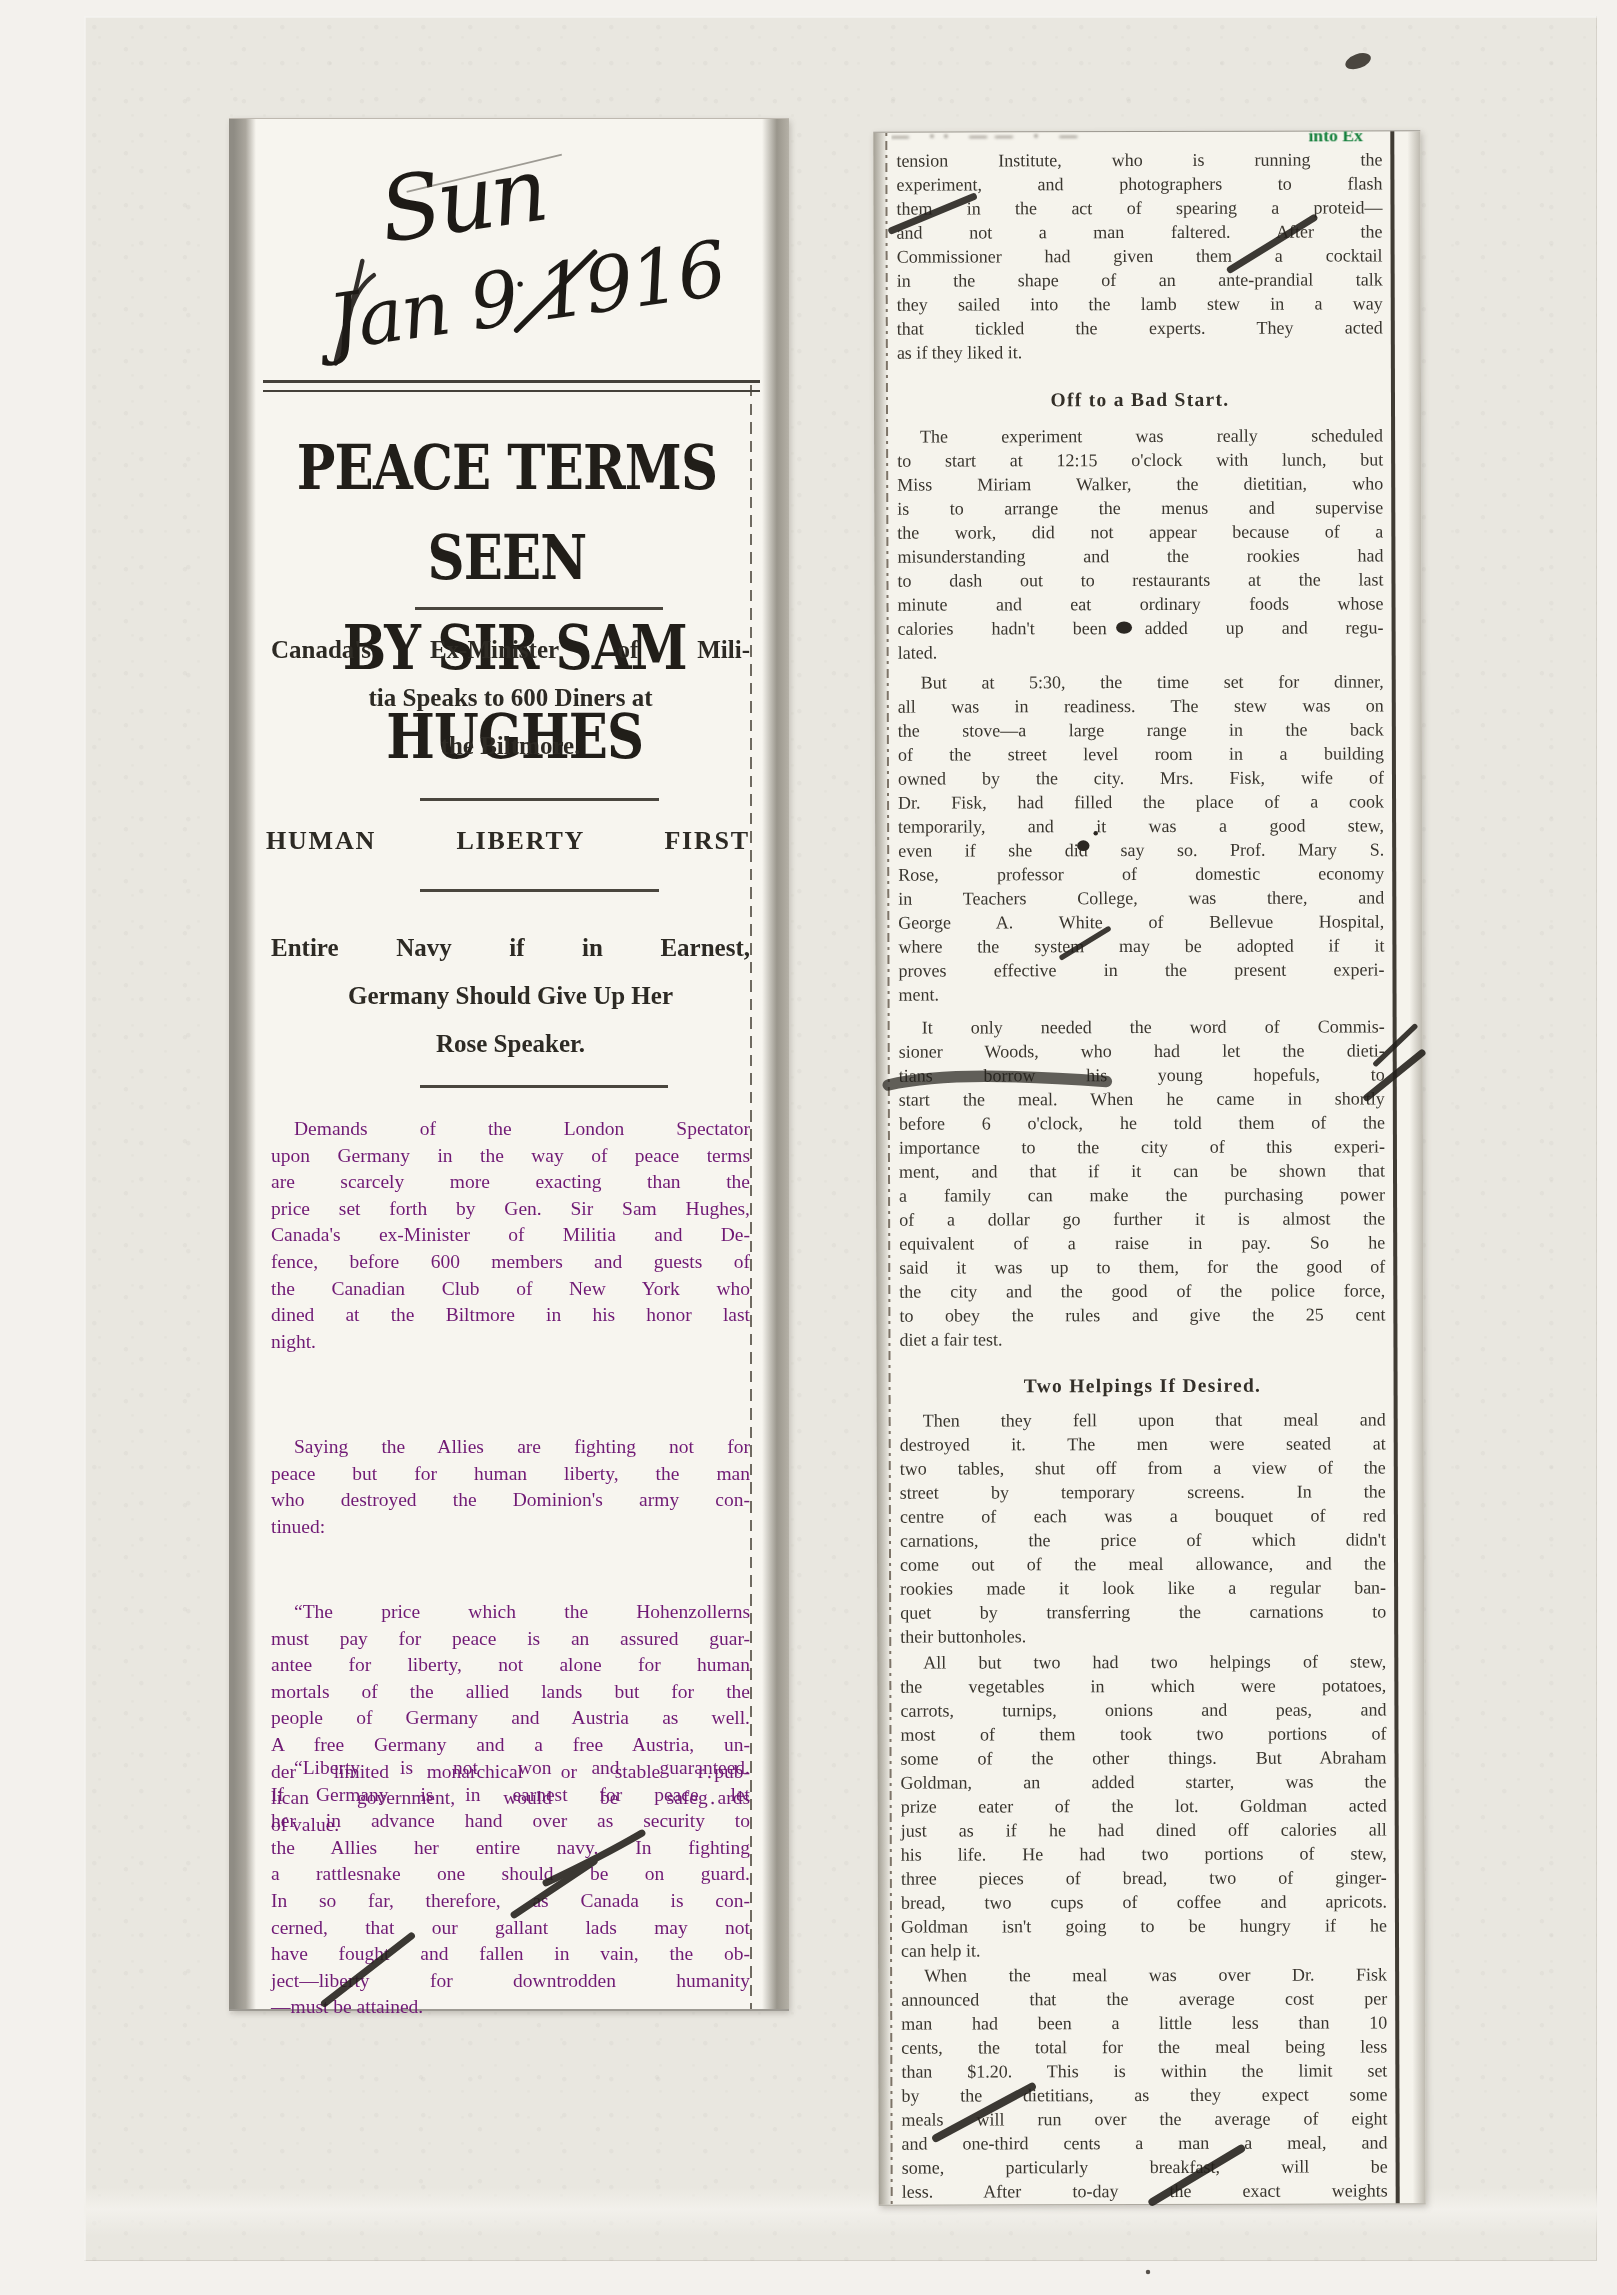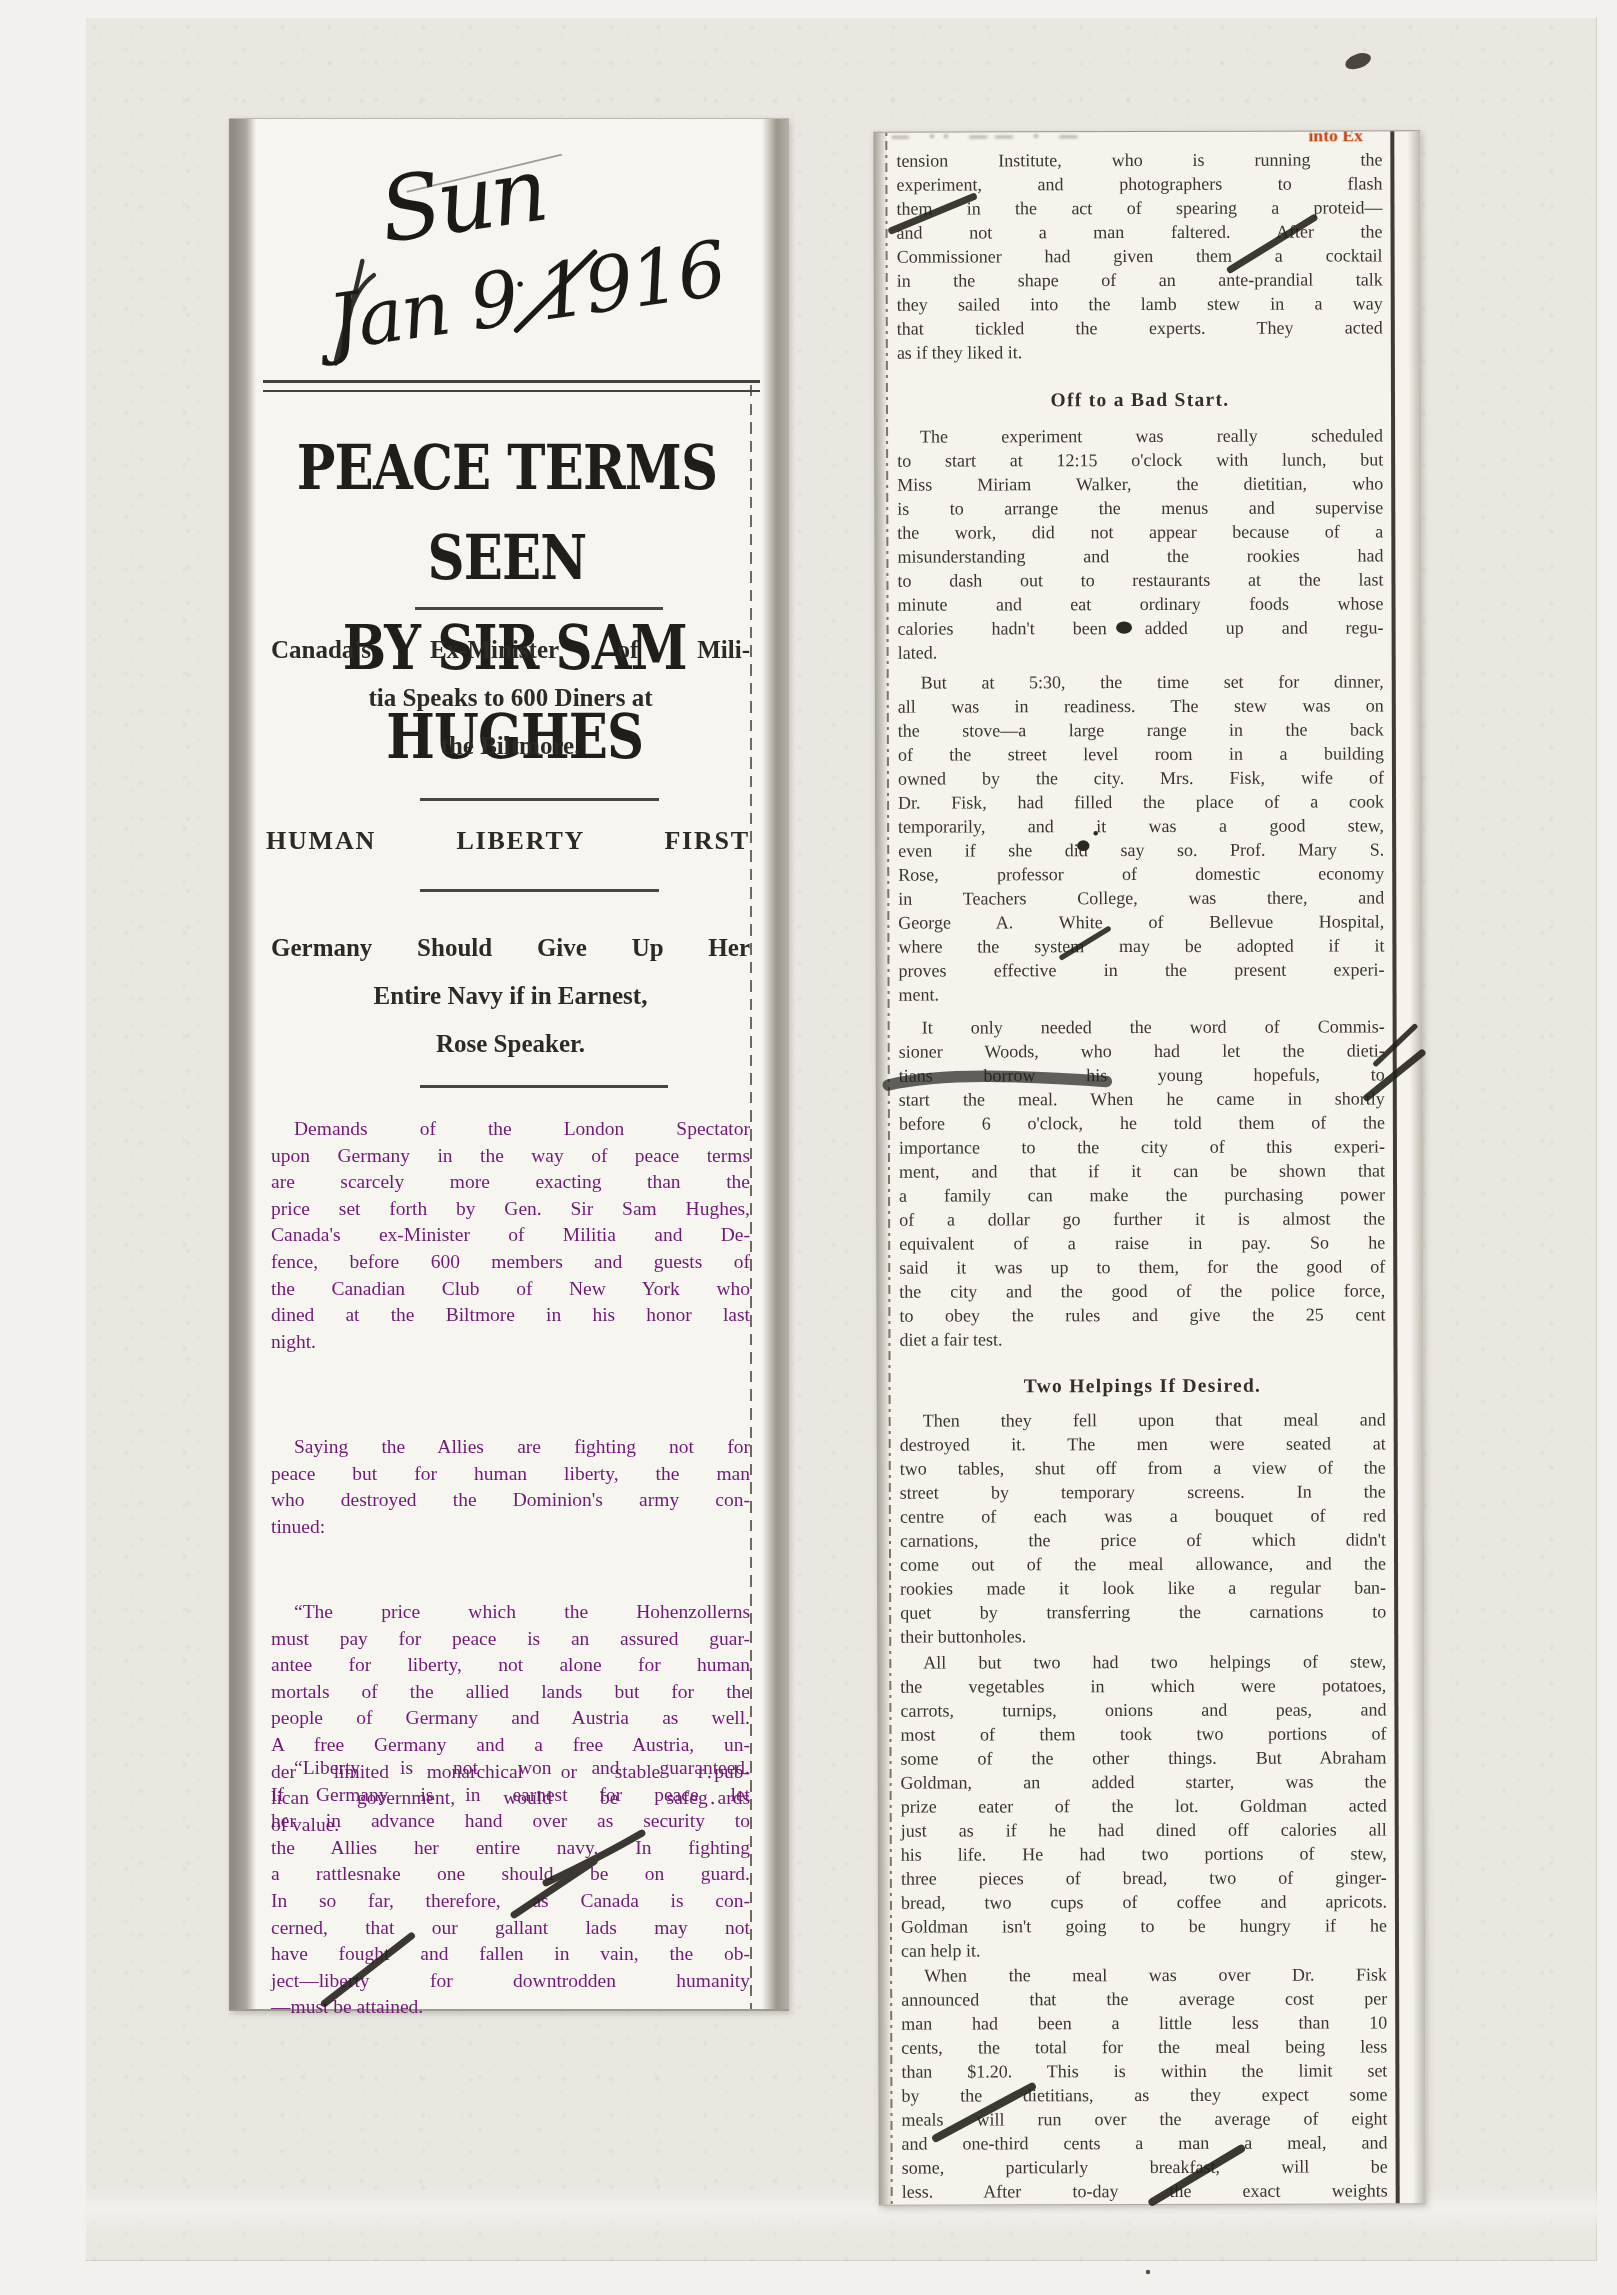--- a/index.html
+++ b/index.html
@@ -75,21 +75,21 @@
   #lp1{top:997px;} #lp2{top:1315px;} #lp3{top:1480px;} #lp4{top:1636px;line-height:26px;}
   #rp1{top:16px;} #rp2{top:292px;} #rp3{top:538px;} #rp4{top:883px;}
   #rp5{top:1276px;} #rp6{top:1518px;} #rp7{top:1831px;}
   .subhead-r{position:absolute;left:23px;width:486px;text-align:center;font-weight:bold;
         font-size:19.5px;color:#332f28;letter-spacing:1.3px;}
   #rsub1{top:257px;} #rsub2{top:1243px;}
   
   #frag{position:absolute;left:17.7px;top:0;width:497px;height:13.3px;overflow:hidden;
         font-size:17.7px;font-weight:bold;color:#565047;display:flex;}
   #frag .fl{flex:1;filter:blur(1.8px);transform:translateY(-7px);letter-spacing:8px;}
-  #frag .fr{filter:blur(0.5px);transform:translateY(-6.2px);padding-right:25px;color:#c2410c;text-align:right;}
+  #frag .fr{filter:blur(0.5px);transform:translateY(-6.2px);padding-right:25px;color:#15803d;text-align:right;}
   
   svg text{font-family:"DejaVu Serif",serif;font-style:italic;fill:#1d1a16;}
   #penmarks{position:absolute;left:0;top:0;pointer-events:none;}
 </style>
 </head>
 <body>
 
 <div id="stage">
   <div id="album">
     <div class="bottom-light"></div>
@@ -126,22 +126,22 @@
     <div id="rule1" class="rule"></div>
     <div id="deck1" class="deck">
         <div class="line">Canada's Ex-Minister of Mili-</div>
         <div class="line">tia Speaks to 600 Diners at</div>
         <div class="line">the Biltmore.</div>
       </div>
     <div id="rule2" class="rule"></div>
     <div id="subhead-left">HUMAN LIBERTY FIRST</div>
     <div id="rule3" class="rule"></div>
     <div id="deck2" class="deck">
+        <div class="line">Entire Navy if in Earnest,</div>
         <div class="line">Germany Should Give Up Her</div>
-        <div class="line">Entire Navy if in Earnest,</div>
         <div class="line">Rose Speaker.</div>
       </div>
     <div id="rule4" class="rule"></div>
 
     <div id="lp1" class="para indent">
         <div class="line">Demands of the London Spectator</div>
         <div class="line">upon Germany in the way of peace terms</div>
         <div class="line">are scarcely more exacting than the</div>
         <div class="line">price set forth by Gen. Sir Sam Hughes,</div>
         <div class="line">Canada's ex-Minister of Militia and De-</div>

